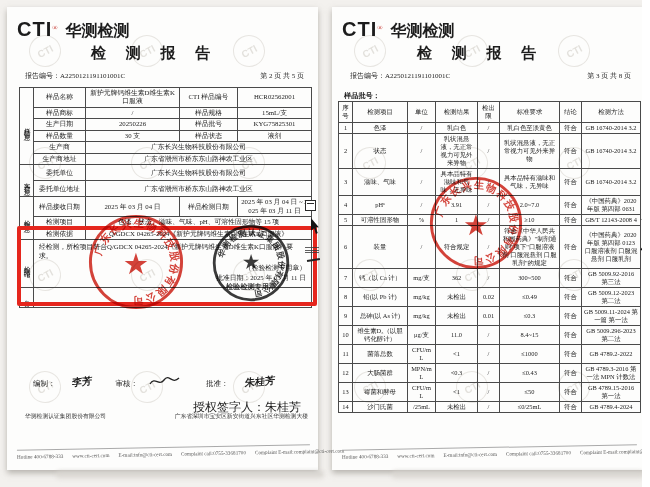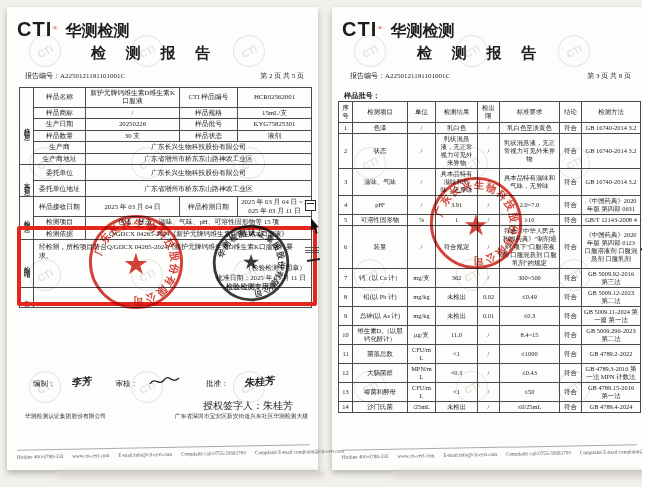--- a/index.html
+++ b/index.html
@@ -33,21 +33,21 @@
   .t-results th{font-weight:normal;padding:2px 1px;}
 
   .annotation-box{position:absolute;left:10px;top:219px;width:292px;height:72px;
                   border:4px solid #e5261d;border-radius:2px;z-index:4;}
   .seal{position:absolute;z-index:5;mix-blend-mode:multiply;opacity:.88;}
 
   .sig-row{position:absolute;top:368px;left:26px;right:14px;font-size:7.5px;
            display:flex;align-items:flex-end;gap:10px;z-index:2;white-space:nowrap;}
   .hand{display:inline-block;font-size:10px;font-weight:bold;transform:rotate(-5deg) skewX(-10deg);
         margin-left:6px;margin-right:14px;}
-  .signer-row{position:absolute;top:392px;left:196px;font-size:10px;z-index:2;}
+  .signer-row{position:absolute;top:392px;left:186px;font-size:12px;z-index:2;}
   .company-row{position:absolute;top:405px;left:18px;right:10px;font-size:5.8px;color:#333;
                display:flex;justify-content:space-between;z-index:2;}
   .page-footer{position:absolute;left:10px;right:8px;bottom:13px;border-top:1px solid #aaa;
                padding-top:3px;font-size:5.2px;color:#555;display:flex;gap:9px;
                white-space:nowrap;transform:rotate(-1.1deg);z-index:2;}
   .wm{position:absolute;width:30px;height:30px;border:1px solid rgba(155,145,133,.22);border-radius:50%;
       color:rgba(155,145,133,.26);font-size:10px;display:flex;align-items:center;justify-content:center;
       transform:rotate(-28deg);font-weight:bold;font-family:"Liberation Sans",sans-serif;z-index:0;}
 
   .gap-cursor{position:absolute;left:311px;top:218px;width:13px;height:16px;background:#141414;z-index:7;

